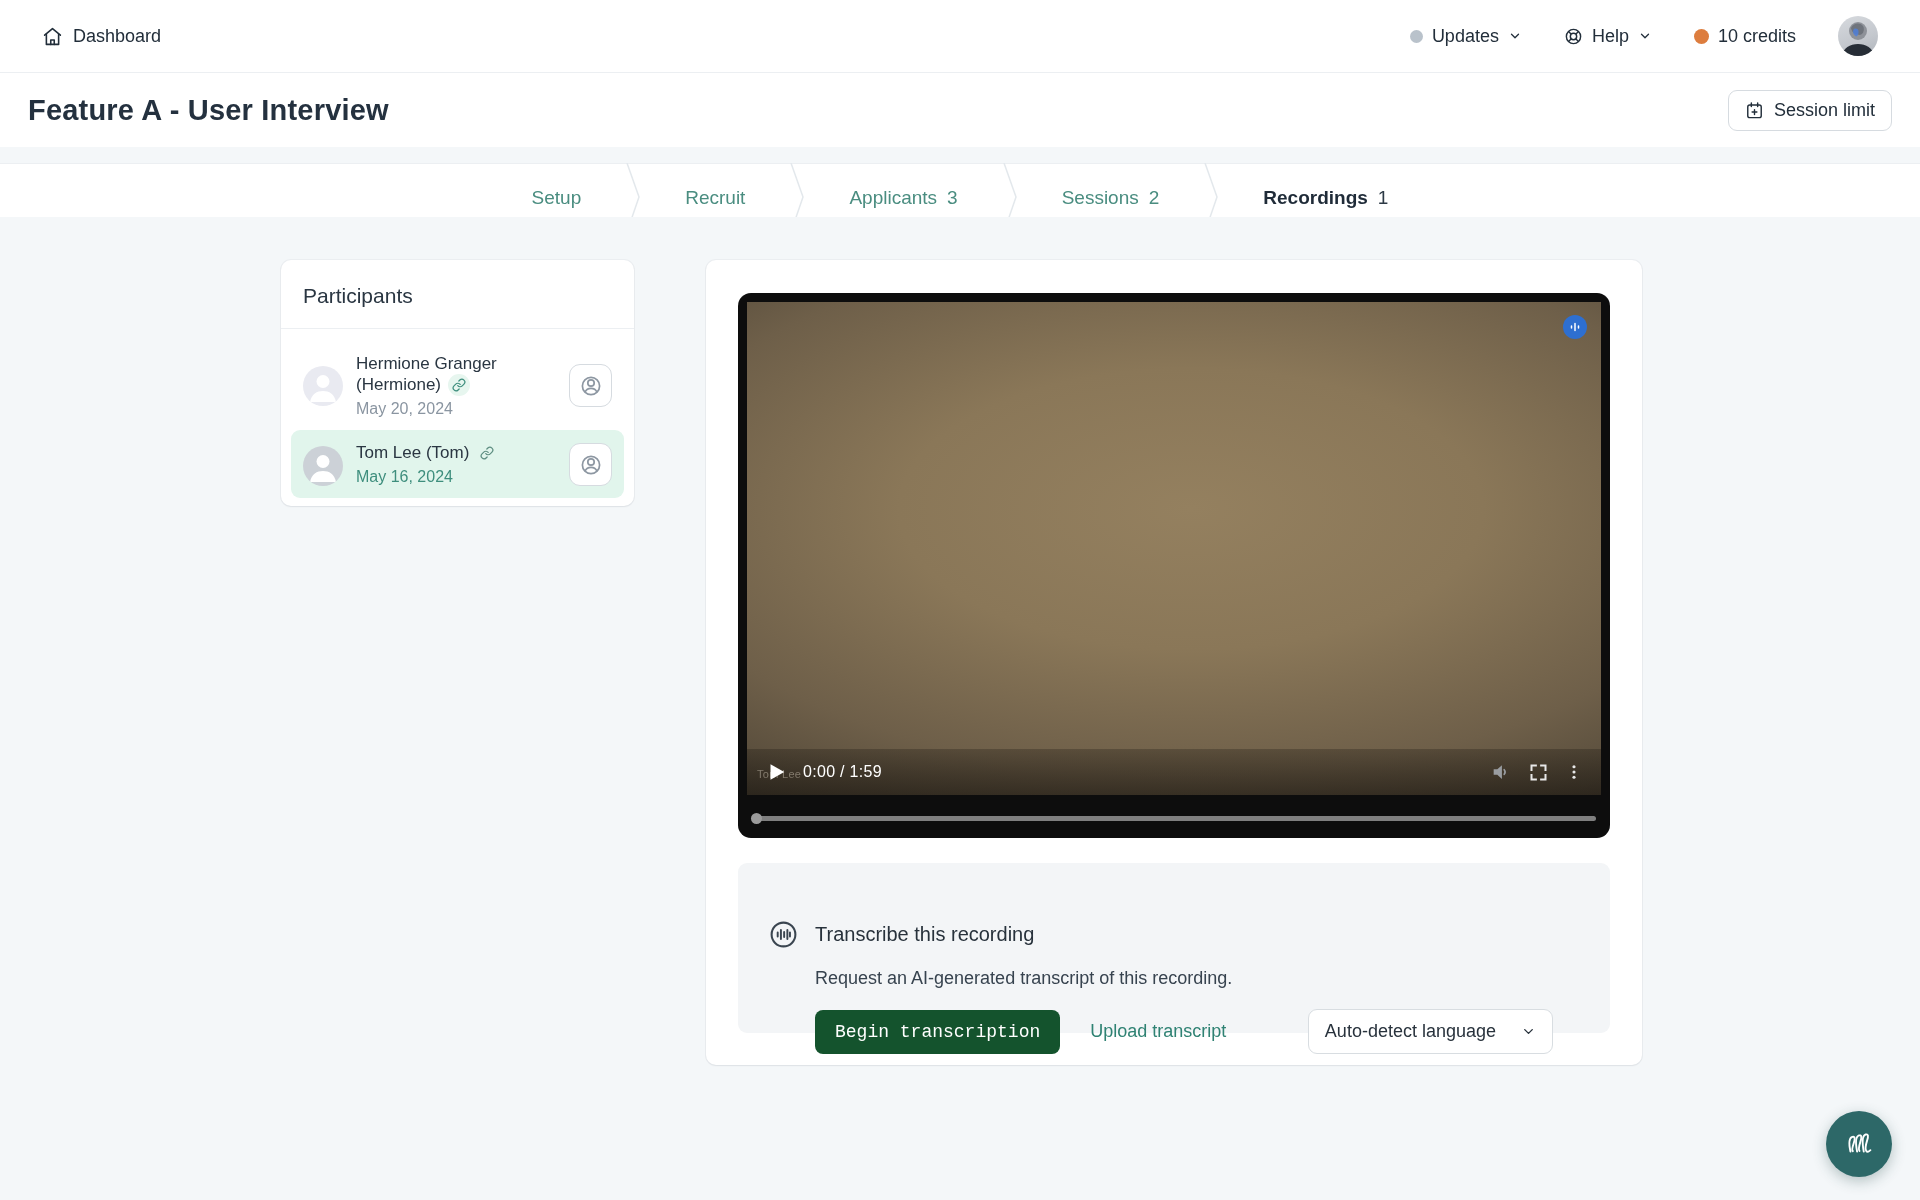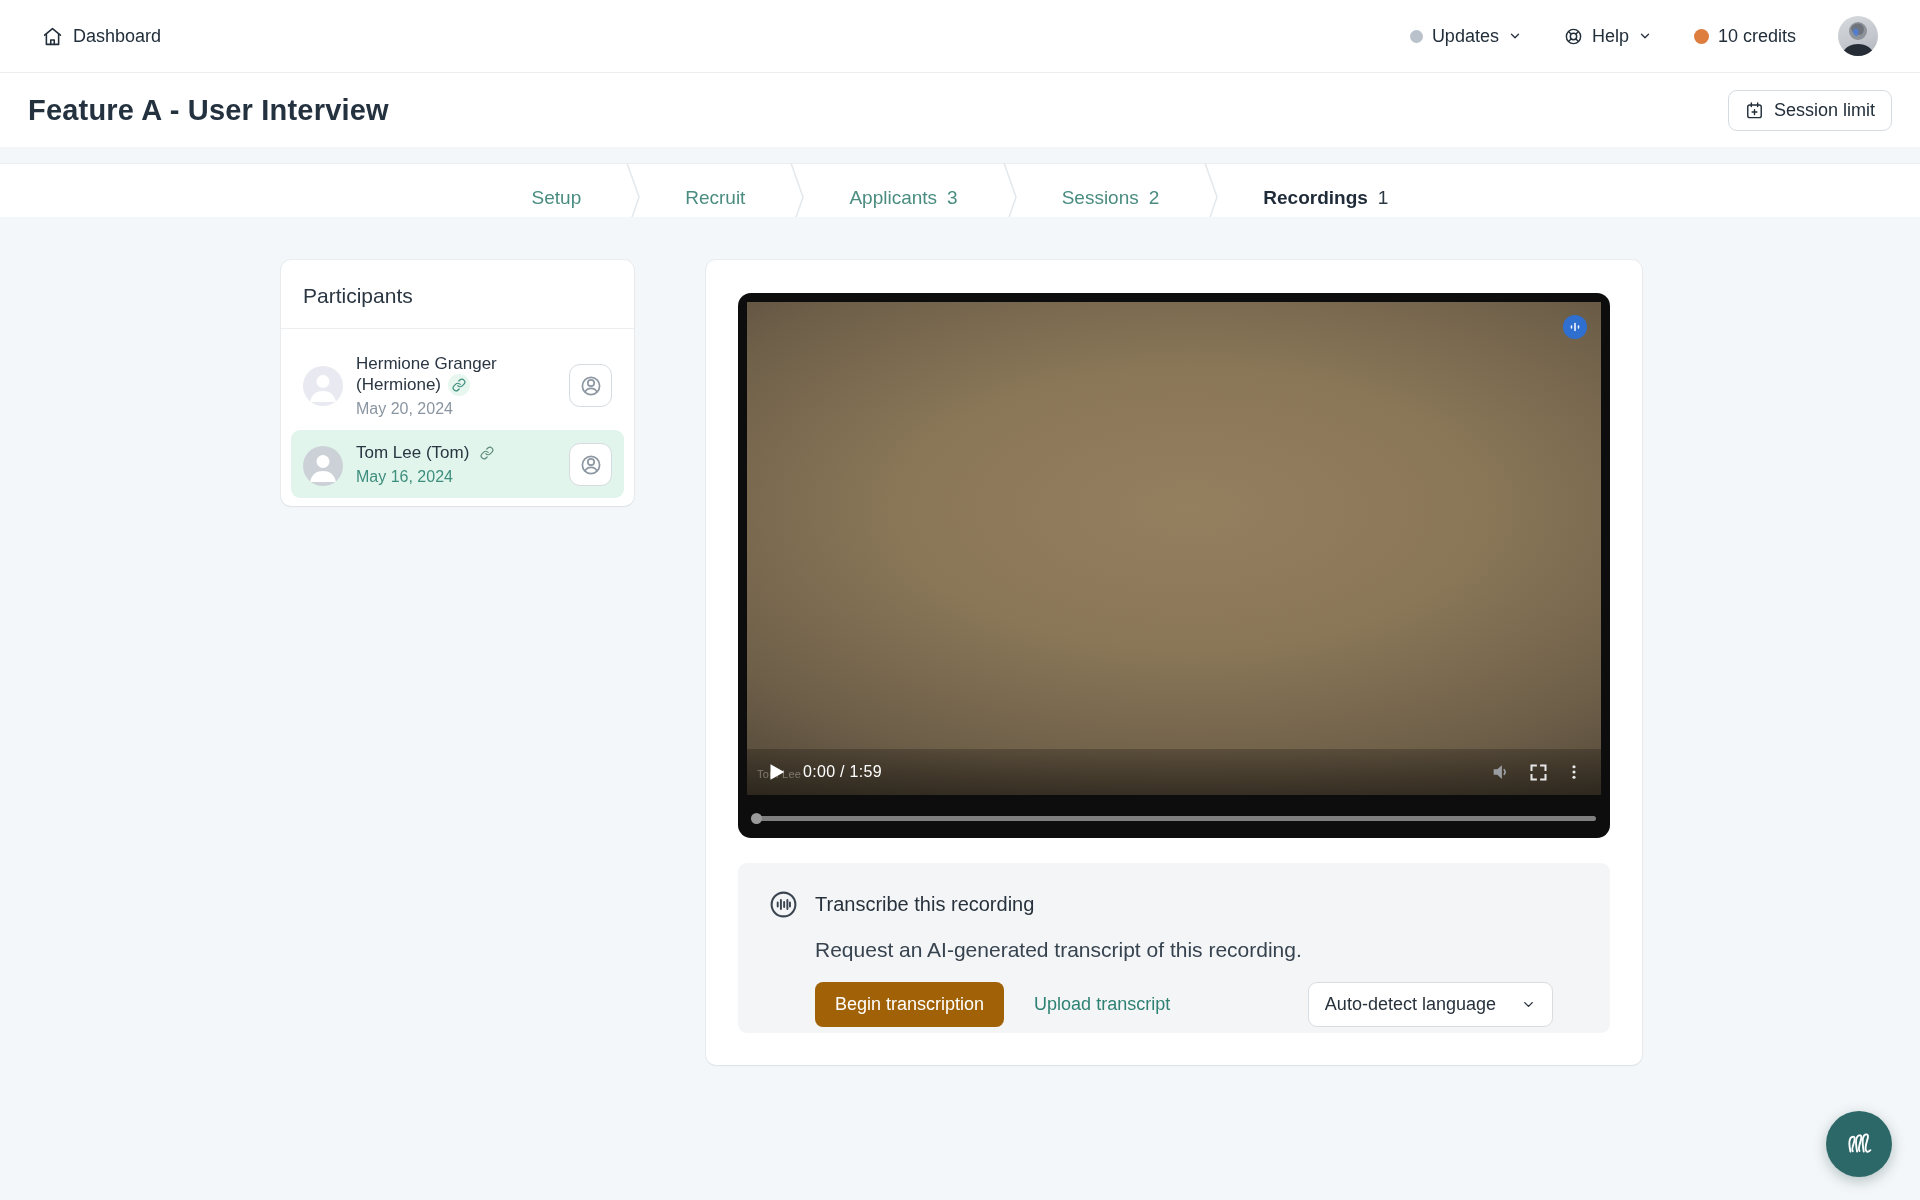--- a/index.html
+++ b/index.html
@@ -134,27 +134,27 @@
   .scrub-handle {
     position: absolute; left: -1px; top: -3px; width: 11px; height: 11px;
     border-radius: 50%; background: #9b9b9b;
   }
 
   
   .transcribe-panel {
     position: absolute; left: 32px; top: 603px; width: 872px; height: 170px;
     background: #f3f5f7; border-radius: 9px; padding: 26px 30px;
   }
-  .t-head { display: flex; align-items: center; gap: 16px; }
+  .t-head { display: flex; align-items: center; gap: 16px; margin-top: 30px; }
   .t-title { font-size: 20px; color: #28323c; }
-  .t-desc { font-size: 21px; color: #37434f; margin: 18px 0 17px 47px; }
+  .t-desc { font-size: 18px; color: #37434f; margin: 18px 0 17px 47px; }
   .t-actions { display: flex; align-items: center; margin: 20px 0 0 47px; }
   .begin-btn {
-    background: #a16207; color: #ffffff; border: none; border-radius: 8px;
-    padding: 12px 20px; font-size: 18px; cursor: pointer; font-family: Liberation Sans, sans-serif;
+    background: #14532d; color: #ffffff; border: none; border-radius: 8px;
+    padding: 12px 20px; font-size: 18px; cursor: pointer; font-family: Liberation Mono, monospace;
   }
   .upload-link { margin-left: 30px; font-size: 18px; color: #2f8273; cursor: pointer; }
   .lang-select {
     margin-left: auto; margin-right: 27px;
     display: flex; align-items: center; gap: 25px;
     background: #fff; border: 1px solid #d8dde1; border-radius: 9px;
     padding: 11px 16px; font-size: 18px; color: #28323c; cursor: pointer;
   }
 
   

